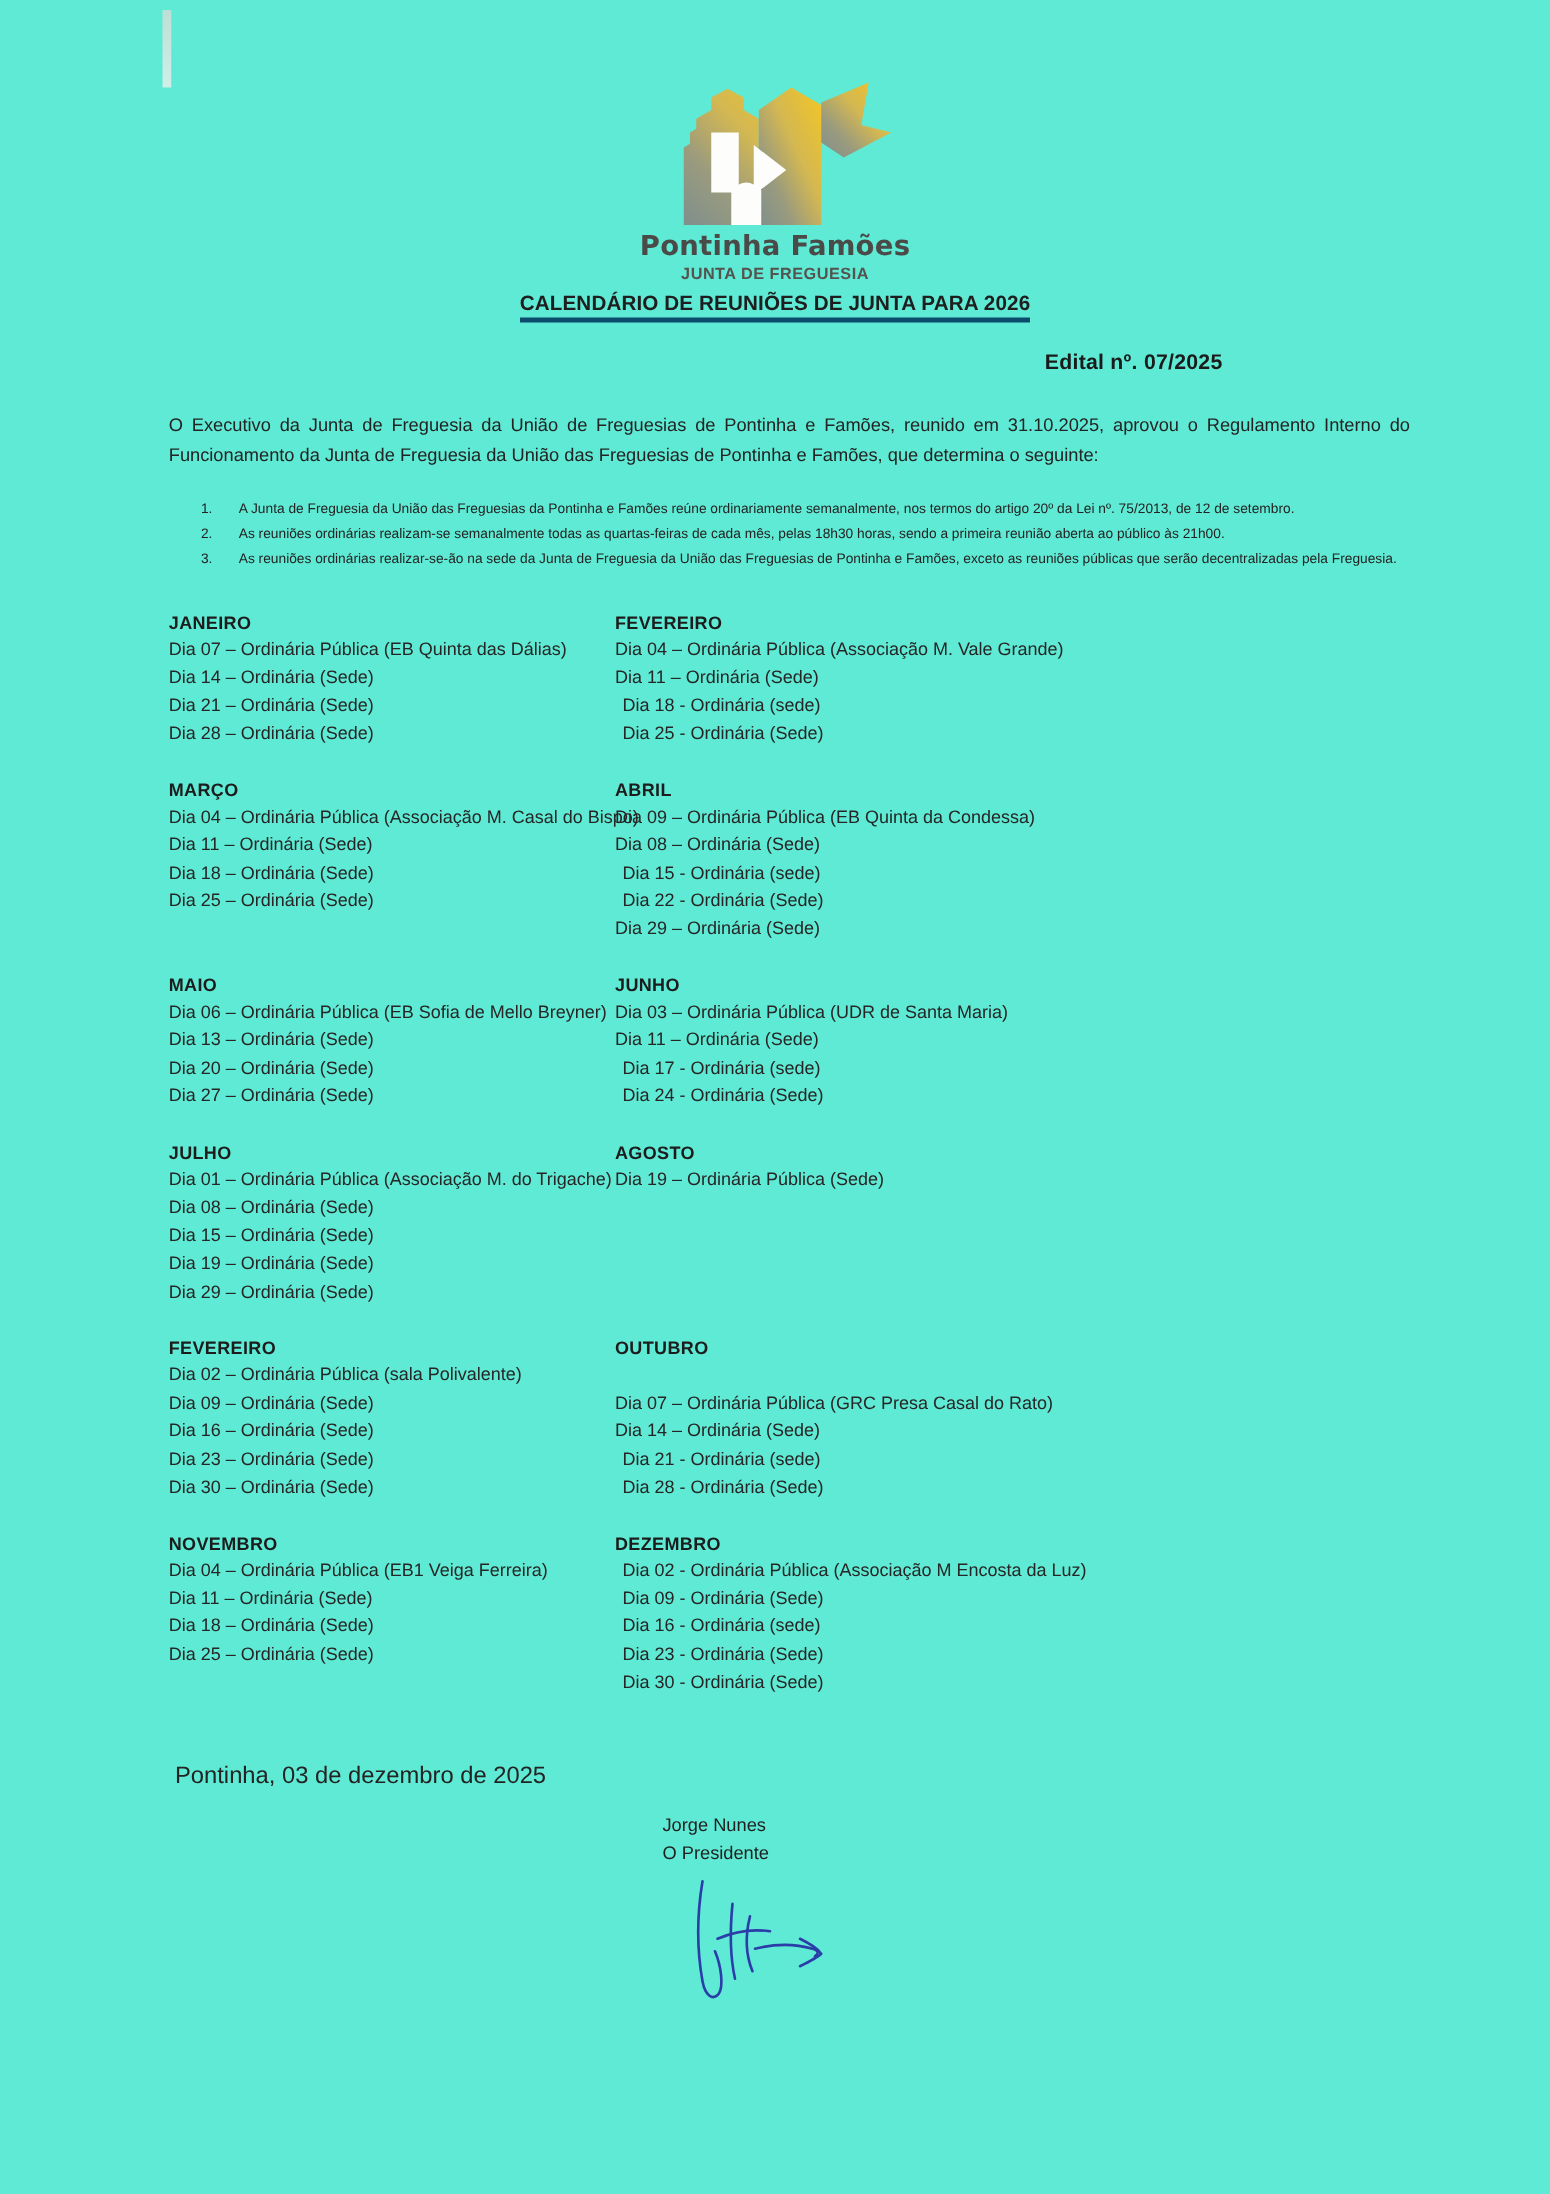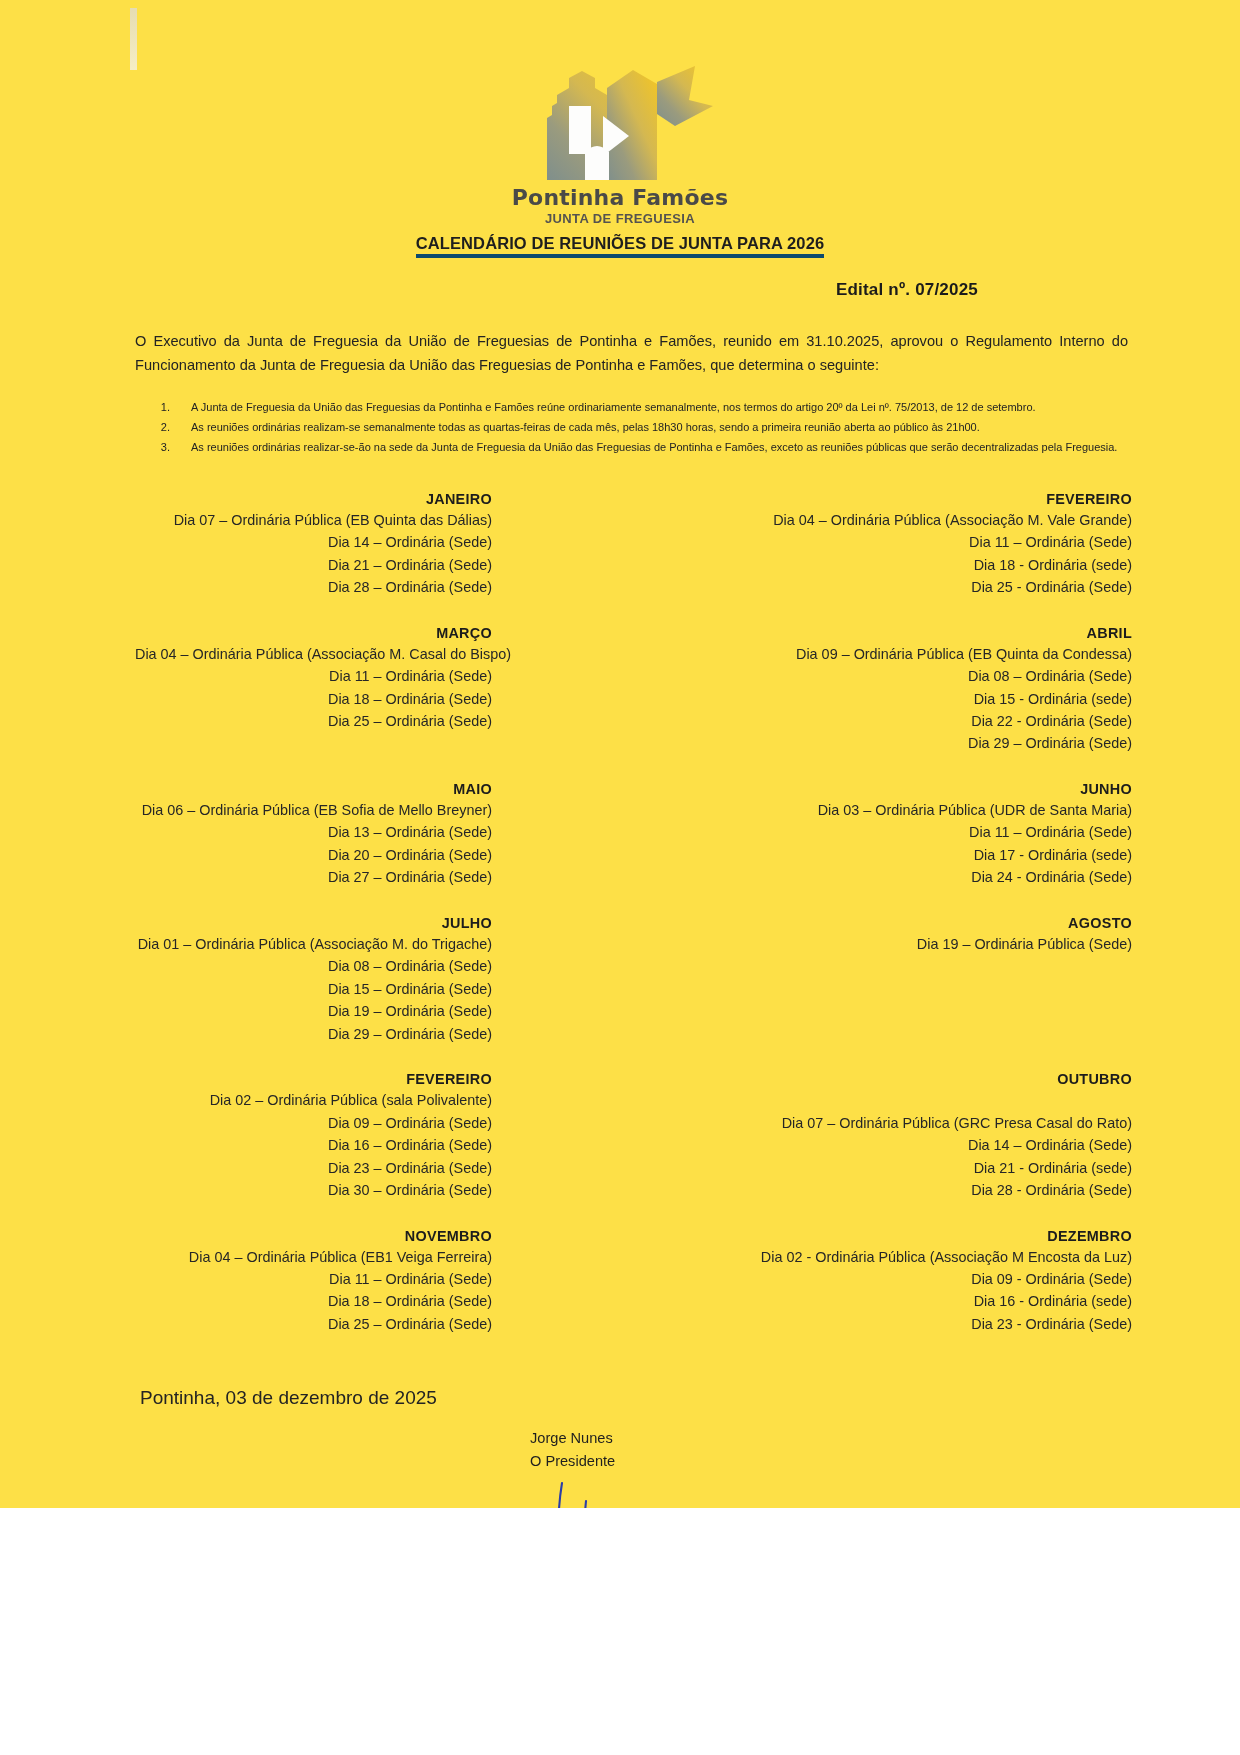--- a/index.html
+++ b/index.html
@@ -7,22 +7,22 @@
     padding: 0;
     background: #ffffff;
   }
   body {
     font-family: "Liberation Sans", sans-serif;
     color: #1f1f1f;
   }
   .page {
     position: relative;
     width: 1240px;
-    height: 1508px;
-    background: #fde047;
+    height: 1755px;
+    background: #5eead4;
     overflow: hidden;
     box-sizing: border-box;
   }
   
   .scan-stripe {
     position: absolute;
     left: 130px;
     top: 8px;
     width: 7px;
     height: 62px;
@@ -100,21 +100,20 @@
   .months {
     position: relative;
     margin: 34px 0 0 0;
   }
   .month-row {
     display: flex;
     width: 100%;
   }
   .month-col {
     box-sizing: border-box;
-    text-align: right;
   }
   .month-col.left {
     width: 492px;
     padding-left: 135px;
   }
   .month-col.right {
     width: 640px;
     padding-left: 0px;
   }
   .month-name {
@@ -291,20 +290,21 @@
           <div class="entry">Dia 11 – Ordinária (Sede)</div>
           <div class="entry">Dia 18 – Ordinária (Sede)</div>
           <div class="entry">Dia 25 – Ordinária (Sede)</div>
         </div>
         <div class="month-col right">
           <div class="month-name">DEZEMBRO</div>
           <div class="entry indent">Dia 02 - Ordinária Pública (Associação M Encosta da Luz)</div>
           <div class="entry indent">Dia 09 - Ordinária (Sede)</div>
           <div class="entry indent">Dia 16 - Ordinária (sede)</div>
           <div class="entry indent">Dia 23 - Ordinária (Sede)</div>
+          <div class="entry indent">Dia 30 - Ordinária (Sede)</div>
         </div>
       </div>
       <div class="spacer-block"></div>
     </div>
 
   <div class="footer-date">Pontinha, 03 de dezembro de 2025</div>
 
   <div class="signature-block">
     <div class="sig-line">Jorge Nunes</div>
     <div class="sig-line">O Presidente</div>

